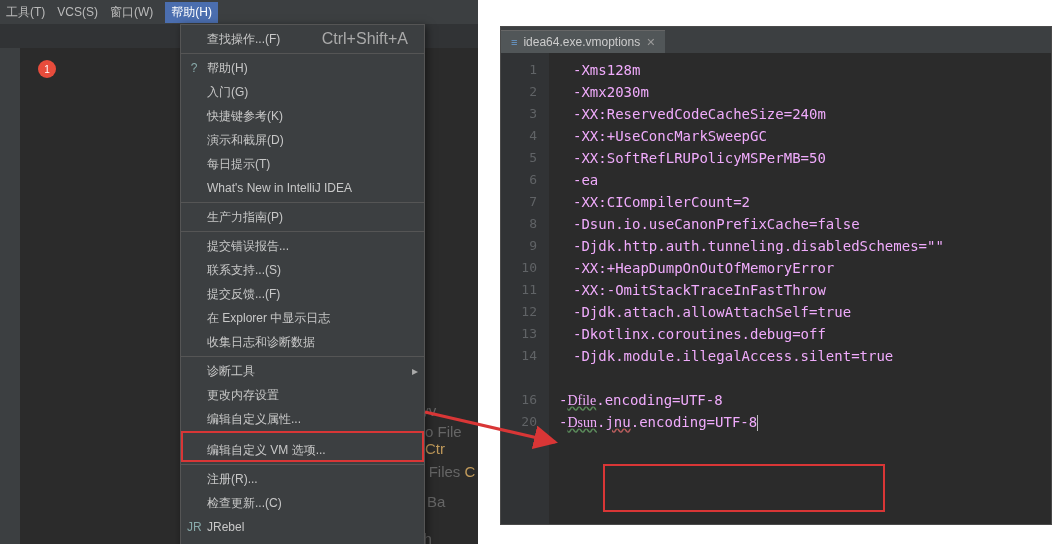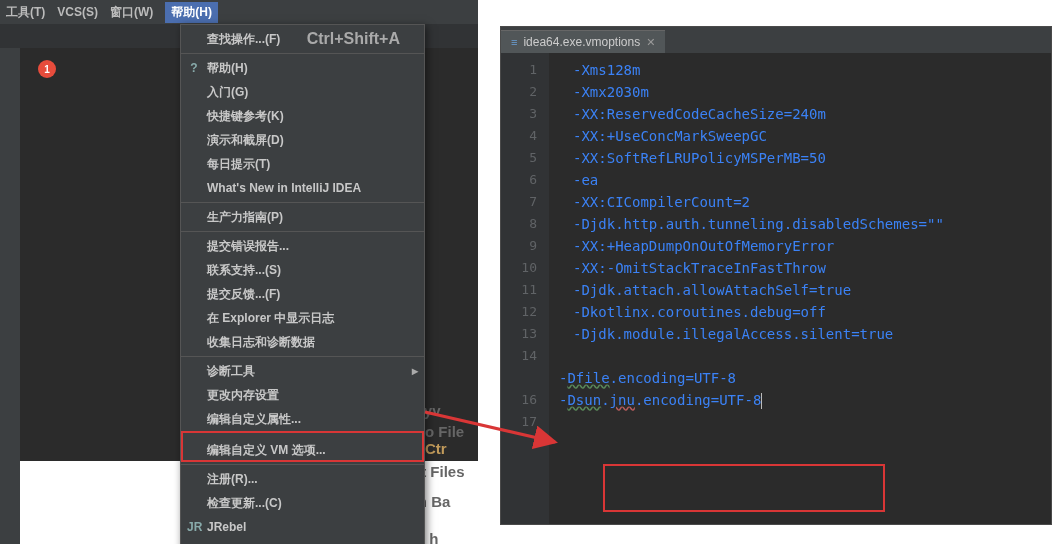--- a/index.html
+++ b/index.html
@@ -7,23 +7,22 @@
       width: 1063px;
       height: 544px;
       background: #fff;
       font-family: "Segoe UI", Arial, sans-serif;
       position: relative;
       overflow: hidden;
     }
     .panel-left {
       position: absolute;
       left: 0; top: 0;
-      width: 478px; height: 461px;
+      width: 478px; height: 544px;
       background: #2b2b2b;
-      font-weight: bold;
     }
     .panel-right {
       position: absolute;
       left: 500px; top: 26px;
       width: 552px; height: 499px;
       background: #2b2b2b;
       border: 1px solid #4a4a4a;
     }
     .menubar {
       height: 24px;
@@ -65,21 +64,21 @@
       background: #3c3f41;
       border: 1px solid #555;
       box-shadow: 2px 2px 8px rgba(0,0,0,0.5);
       padding: 2px 0;
       font-size: 12px;
       color: #c8c8c8;
     }
     .dd-item {
       display: flex;
       align-items: center;
-      padding: 3px 24px 3px 26px;
+      padding: 3px 16px 3px 26px;
       position: relative;
       line-height: 18px;
     }
     .dd-item .shortcut { margin-left: auto; color: #aaa; font-size: 16px; }
     .dd-item .arrow { position: absolute; right: 6px; color: #aaa; }
     .dd-sep { height: 1px; background: #555; margin: 2px 0; }
     .dd-icon { position: absolute; left: 6px; width: 14px; text-align: center; font-size: 12px; color: #8aa; }
     .dd-highlight { border: 2px solid #d93636; padding: 8px 6px 1px 24px; }
     .bg-text {
       position: absolute;
@@ -127,29 +126,30 @@
       font-size: 13px;
     }
     .code {
       flex: 1;
       background: #2b2b2b;
       padding-top: 6px;
       position: relative;
     }
     .cl {
       height: 22px; line-height: 22px;
-      color: #3b82f6;
+      color: #f0abfc;
       padding-left: 24px;
       white-space: pre;
     }
     .cl.nopad { padding-left: 10px; }
     .squig {
       text-decoration-line: underline;
       text-decoration-style: wavy;
       text-decoration-color: #5a8a5a;
+      font-family: Liberation Serif, serif;
     }
     .squig-r {
       text-decoration-line: underline;
       text-decoration-style: wavy;
       text-decoration-color: #b85c5c;
       margin-top: 14px;
     }
     .red-box {
       position: absolute;
       border: 2px solid #d93636;
@@ -285,31 +285,32 @@
         <div class="ln">7</div>
         <div class="ln">8</div>
         <div class="ln">9</div>
         <div class="ln">10</div>
         <div class="ln">11</div>
         <div class="ln">12</div>
         <div class="ln">13</div>
         <div class="ln">14</div>
         <div class="ln"></div>
         <div class="ln">16</div>
-        <div class="ln">17</div>
+        <div class="ln">20</div>
       </div>
     <div class="code" id="code">
       <div class="red-box"></div>
     <div class="cl"><span>-Xms128m</span></div>
         <div class="cl"><span>-Xmx2030m</span></div>
         <div class="cl"><span>-XX:ReservedCodeCacheSize=240m</span></div>
         <div class="cl"><span>-XX:+UseConcMarkSweepGC</span></div>
         <div class="cl"><span>-XX:SoftRefLRUPolicyMSPerMB=50</span></div>
         <div class="cl"><span>-ea</span></div>
         <div class="cl"><span>-XX:CICompilerCount=2</span></div>
+        <div class="cl"><span>-Dsun.io.useCanonPrefixCache=false</span></div>
         <div class="cl"><span>-Djdk.http.auth.tunneling.disabledSchemes=""</span></div>
         <div class="cl"><span>-XX:+HeapDumpOnOutOfMemoryError</span></div>
         <div class="cl"><span>-XX:-OmitStackTraceInFastThrow</span></div>
         <div class="cl"><span>-Djdk.attach.allowAttachSelf=true</span></div>
         <div class="cl"><span>-Dkotlinx.coroutines.debug=off</span></div>
         <div class="cl"><span>-Djdk.module.illegalAccess.silent=true</span></div>
         <div class="cl"></div>
         <div class="cl nopad"><span><span>-</span><span class="squig">Dfile</span><span>.encoding=UTF-8</span></span></div>
         <div class="cl nopad"><span><span>-</span><span class="squig">Dsun</span><span>.</span><span class="squig-r">jnu</span><span>.encoding=UTF-8</span><span class="caret"></span></span></div>
       </div>

